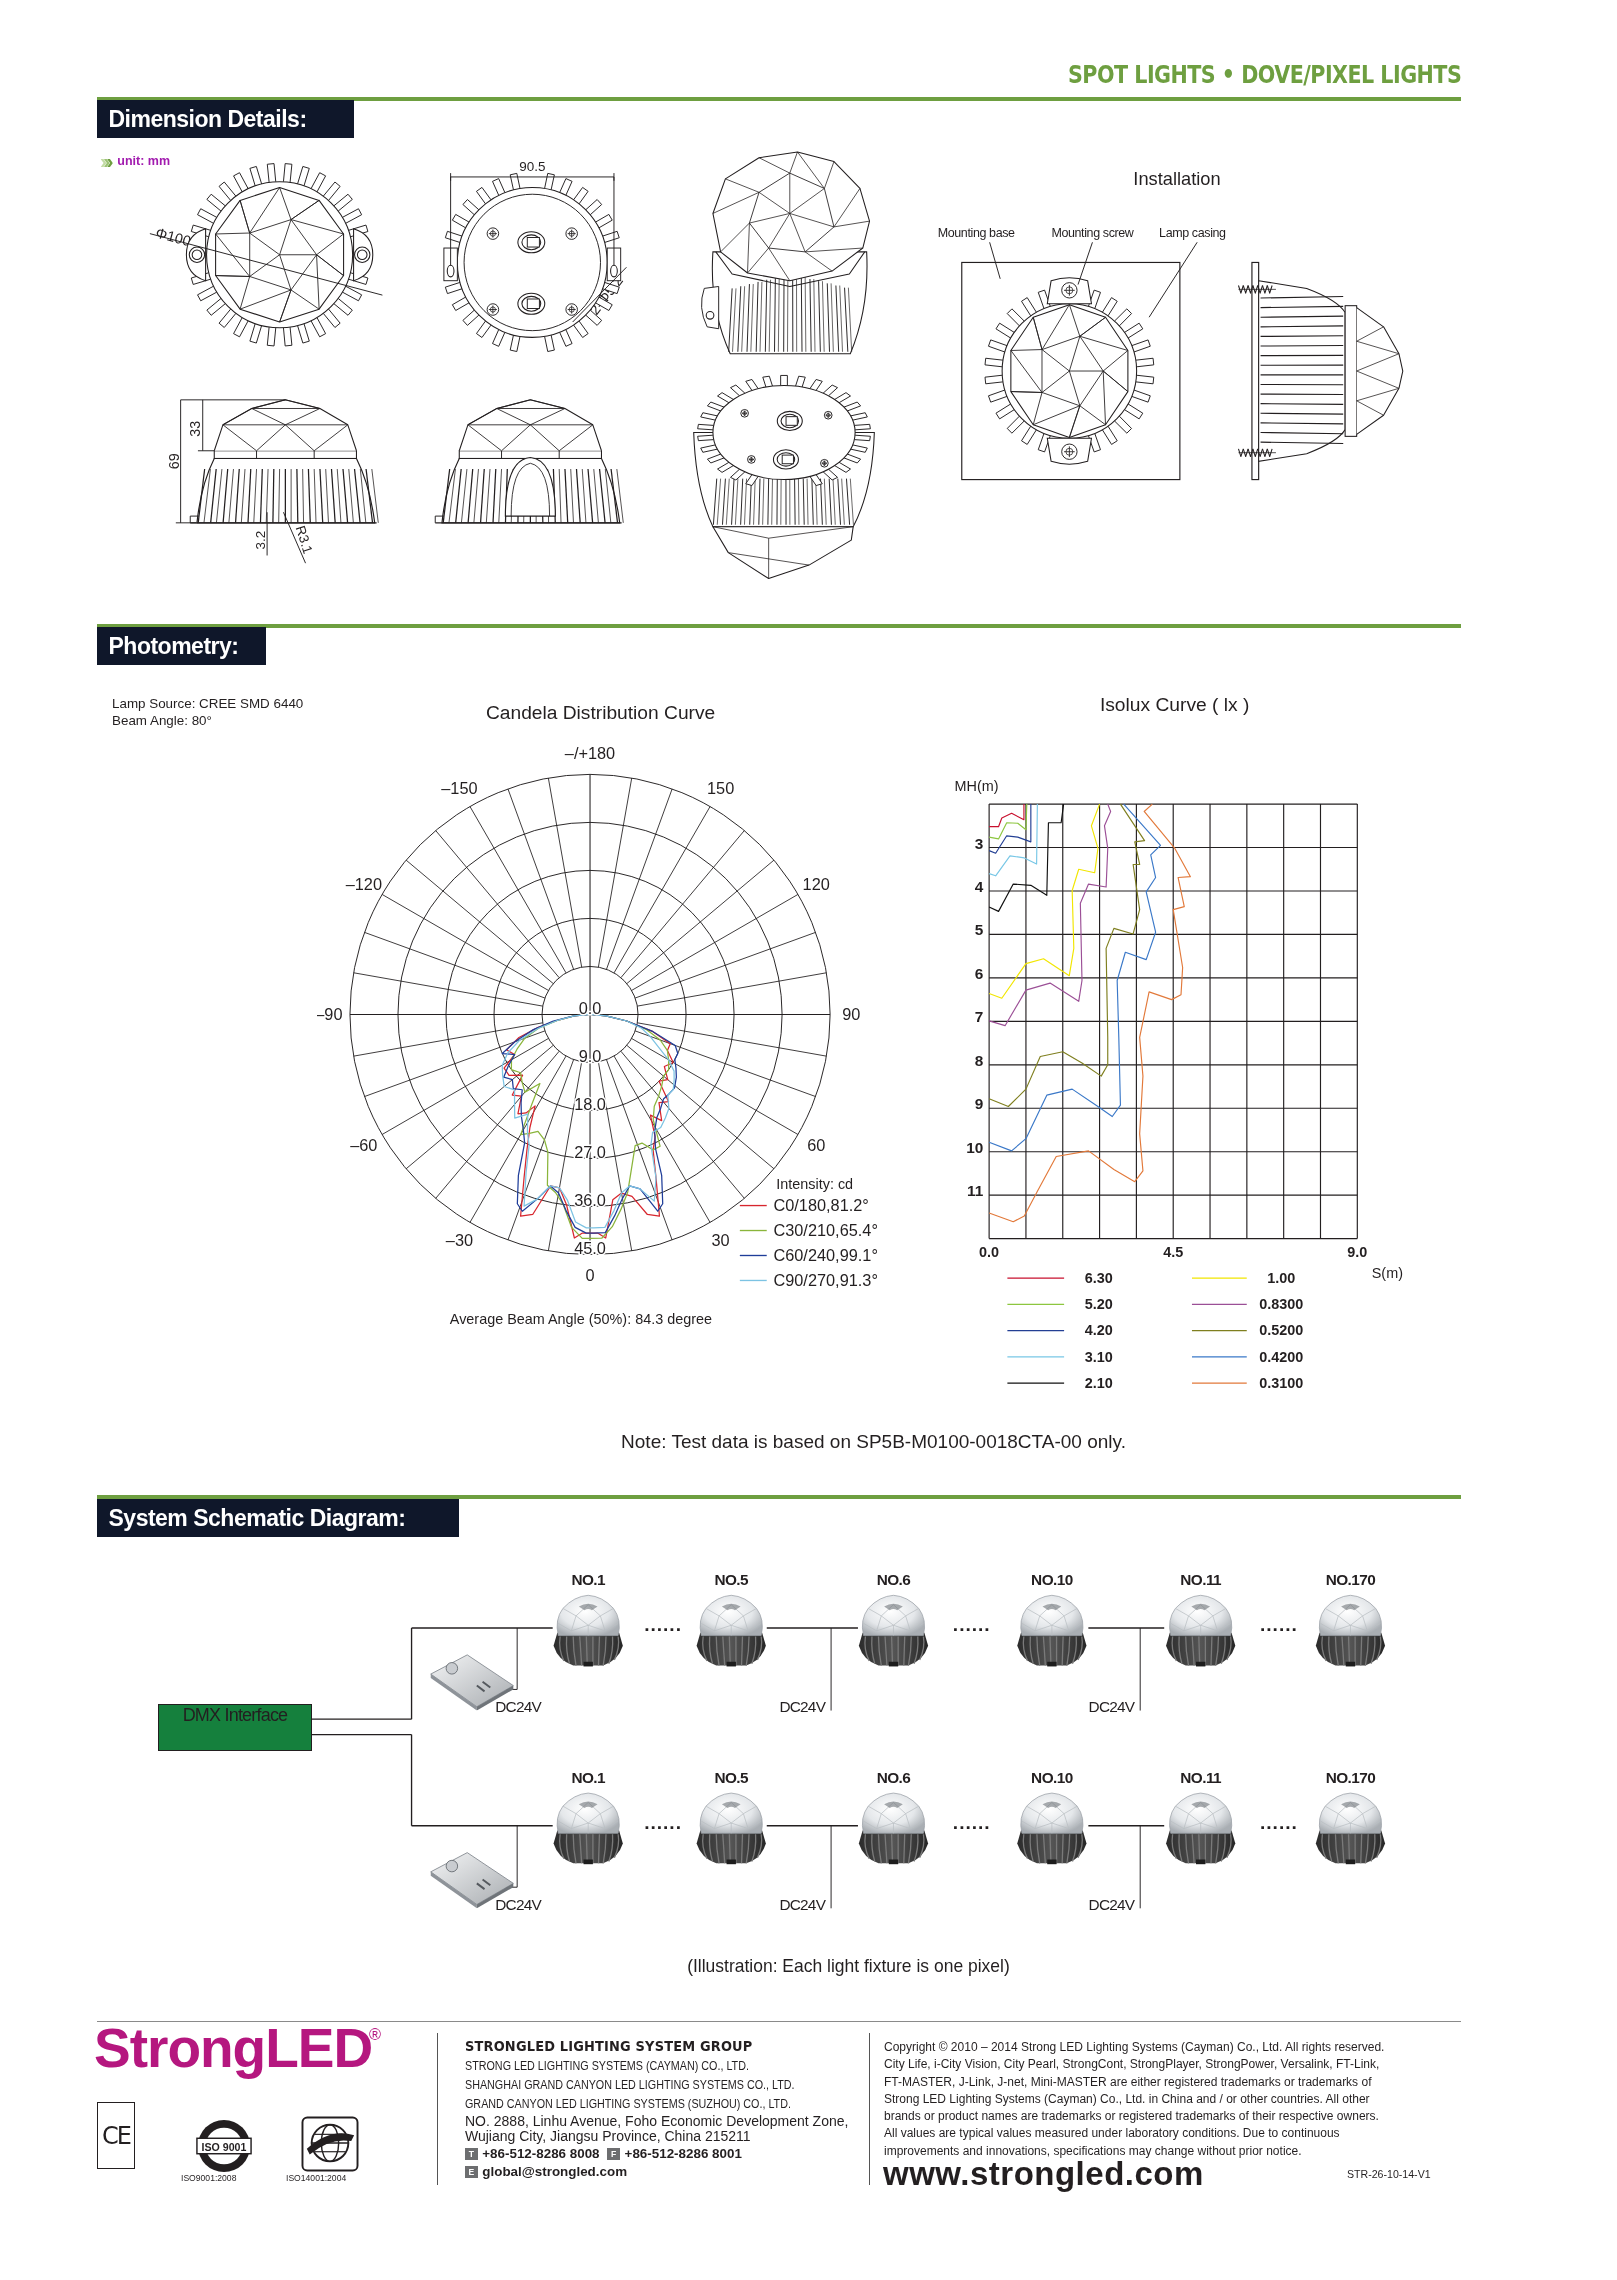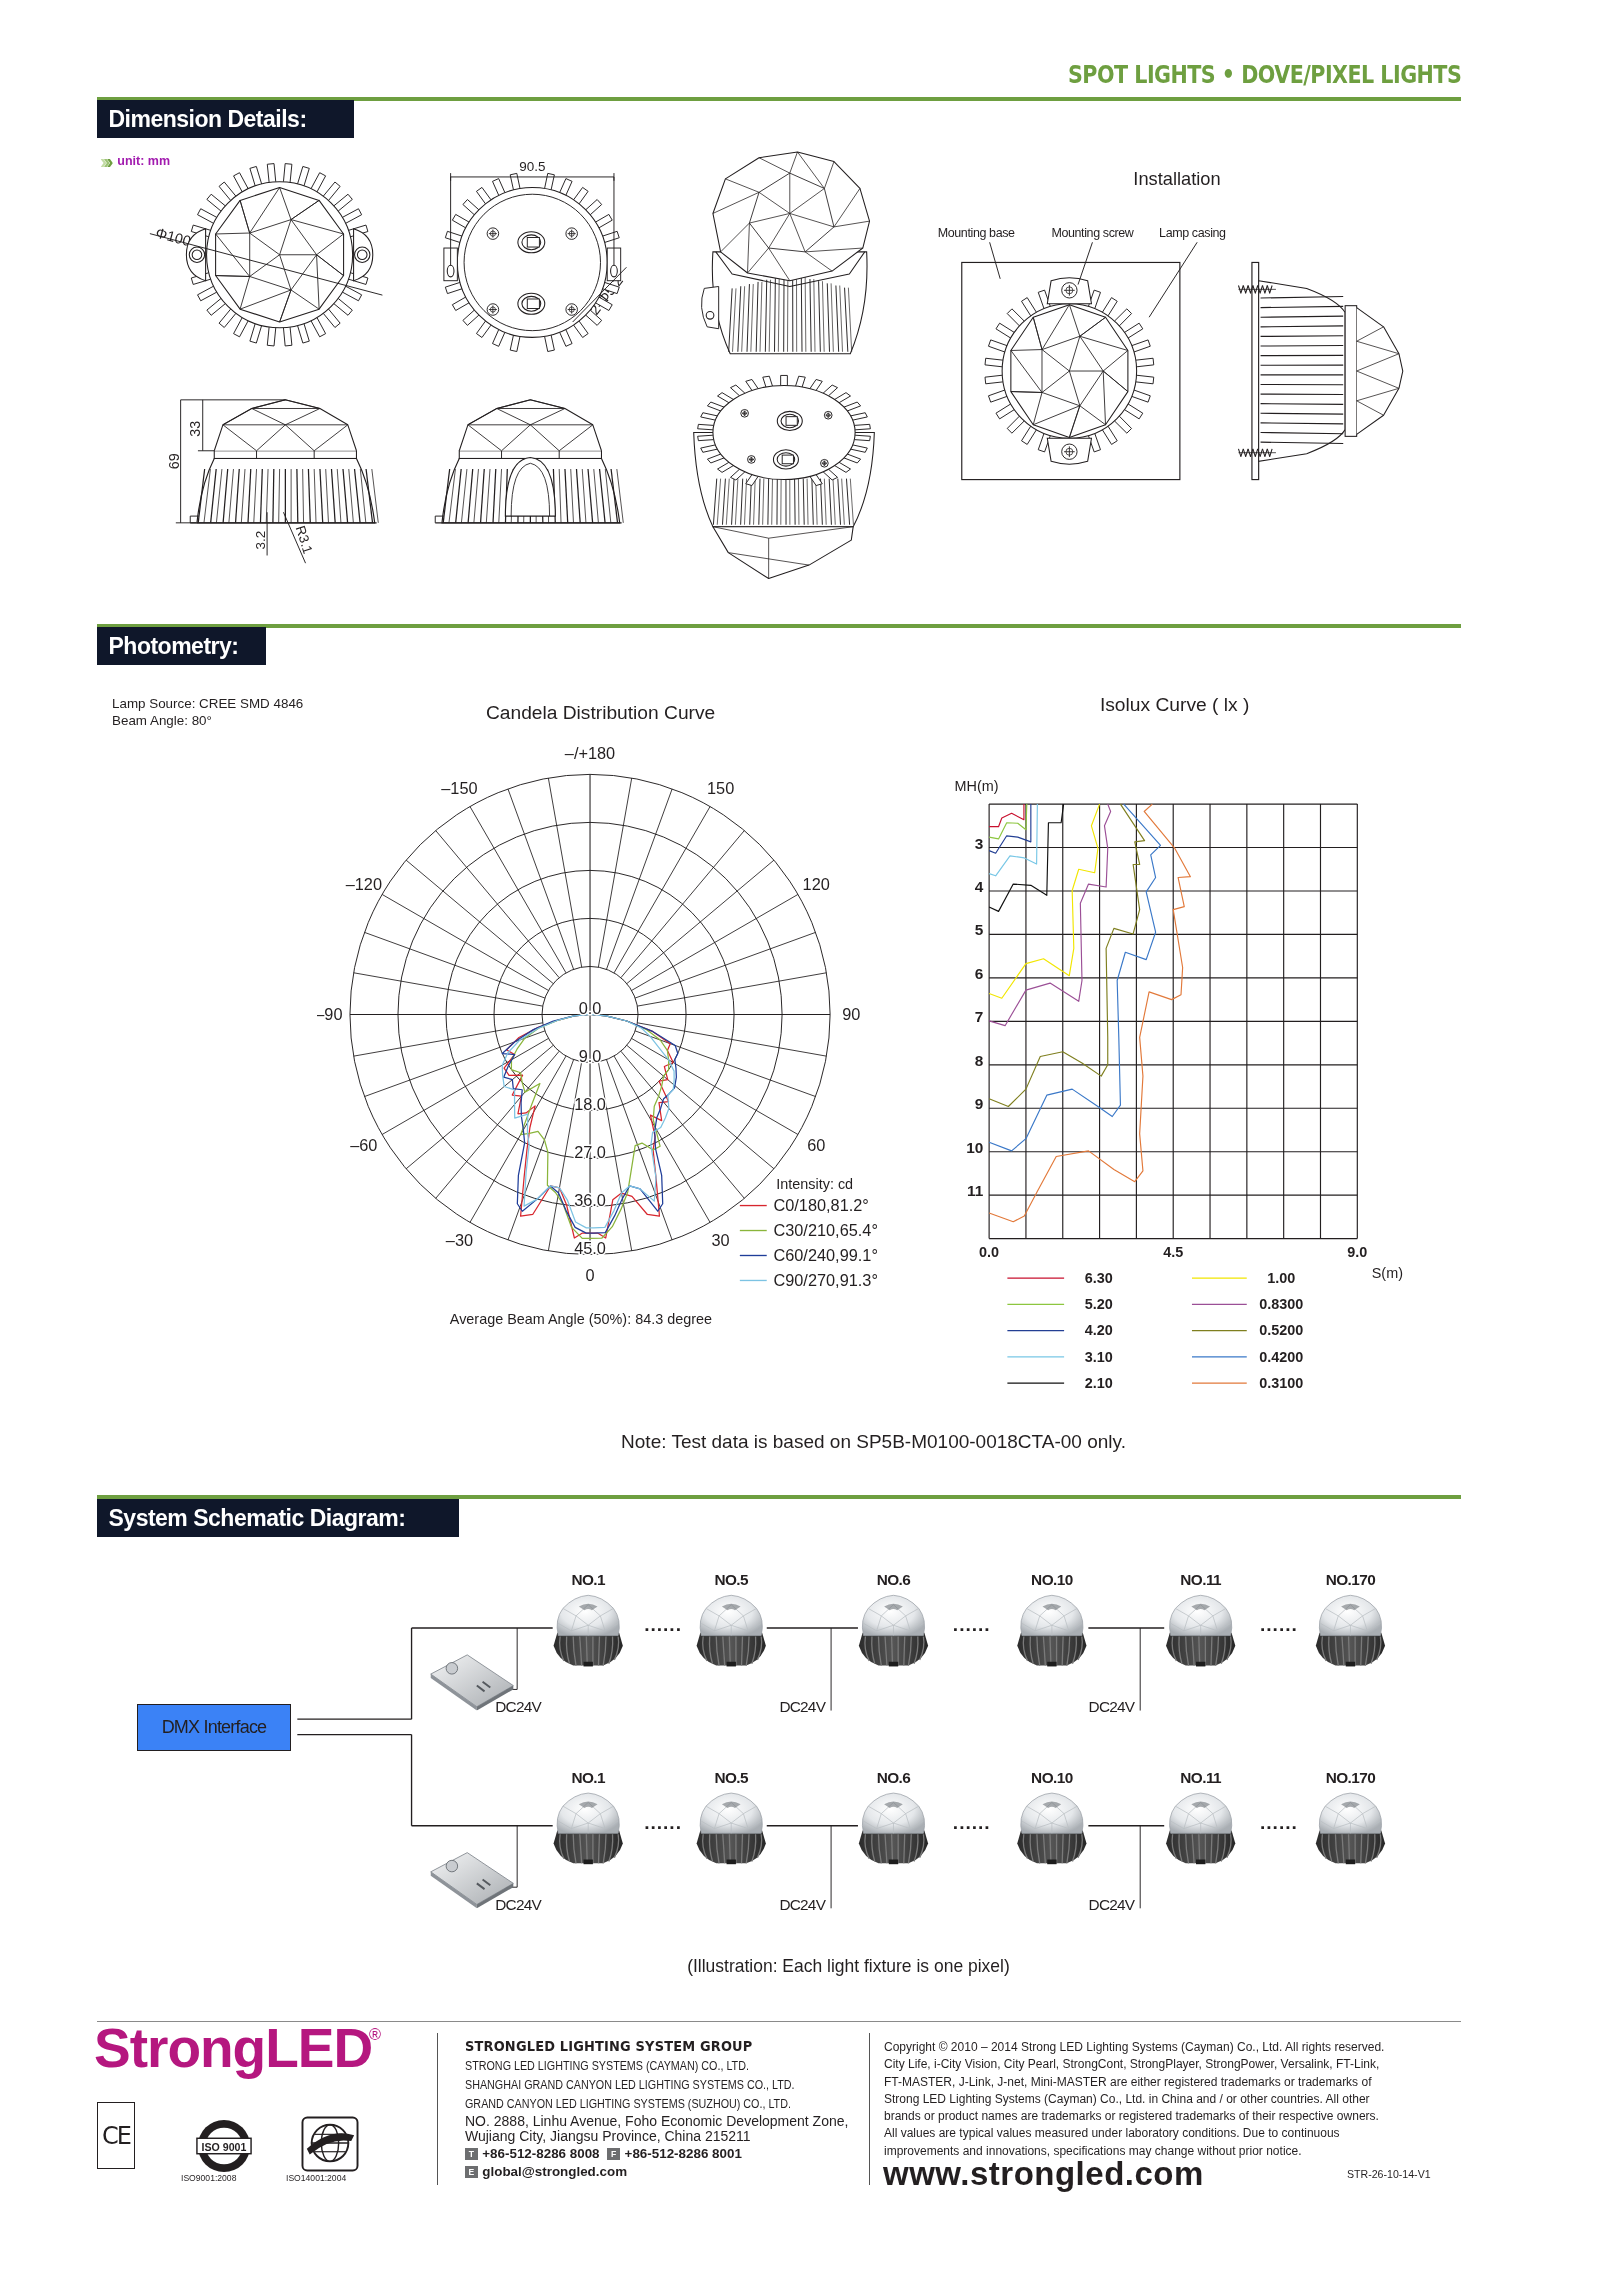--- a/index.html
+++ b/index.html
@@ -22,21 +22,21 @@
   .cert-label{position:absolute;top:2173px;font-size:8.6px;width:86px;text-align:left;white-space:nowrap;}
   .group{position:absolute;left:465px;top:2038px;white-space:nowrap;}
   .group .title{font-size:14.4px;font-weight:bold;letter-spacing:0.2px;font-family:"DejaVu Sans",sans-serif;transform:scaleX(0.9);transform-origin:left;height:19px;}
   .group .co{font-size:12.5px;line-height:19px;transform:scaleX(0.86);transform-origin:left;}
   .group .addr{font-size:14px;line-height:15.4px;}
   .group .contact{font-size:13.4px;font-weight:bold;line-height:18px;display:flex;align-items:center;}
   .cicon{display:inline-block;width:12.5px;height:12.5px;background:#6d6e70;color:#fff;font-size:8.6px;line-height:12.5px;text-align:center;margin-right:4.8px;font-weight:bold;}
   .copyright{position:absolute;left:884px;top:2039px;font-size:12px;line-height:17.3px;white-space:nowrap;}
   .website{position:absolute;left:883px;top:2155px;font-size:33px;font-weight:bold;letter-spacing:0.5px;white-space:nowrap;}
   .doccode{position:absolute;left:1347px;top:2168px;font-size:10.6px;white-space:nowrap;}
-  .dmx{position:absolute;left:137px;top:1704px;width:154px;height:47px;border:1.4px solid #231f20;box-sizing:border-box;display:flex;align-items:center;justify-content:center;font-size:18px;letter-spacing:-0.8px;white-space:nowrap;background:#3b82f6;}
+  .dmx{position:absolute;left:158px;top:1704px;width:154px;height:47px;border:1.4px solid #231f20;box-sizing:border-box;display:flex;justify-content:center;font-size:18px;letter-spacing:-0.8px;white-space:nowrap;background:#15803d;}
 </style>
 </head>
 <body>
 
 <div class="page-title">SPOT LIGHTS • DOVE/PIXEL LIGHTS</div>
 <div class="green-line" style="top:97px"></div>
 <div class="tab" style="top:100px;width:257px">Dimension Details:</div>
 
 <div class="unit">
   <span style="display:flex">
@@ -567,21 +567,21 @@
       <polyline points="1309.0,467.0 1311.5,475.0 1314.0,467.0" fill="none" stroke="#231f20" stroke-width="1.1" stroke-linejoin="round"></polyline>
       <polyline points="1314.0,467.0 1316.5,475.0 1319.0,467.0" fill="none" stroke="#231f20" stroke-width="1.1" stroke-linejoin="round"></polyline>
       <polyline points="1319.0,467.0 1321.5,475.0 1324.0,467.0" fill="none" stroke="#231f20" stroke-width="1.1" stroke-linejoin="round"></polyline>
       <line x1="1289" y1="471" x2="1328" y2="471" stroke="#231f20" stroke-width="0.8"></line>
     </g>
   </svg>
 
 <div class="green-line" style="top:624px"></div>
 <div class="tab" style="top:627px;width:169px">Photometry:</div>
 
-<div class="small-text" style="left:112px;top:696px">Lamp Source: CREE SMD 4846</div>
+<div class="small-text" style="left:112px;top:696px">Lamp Source: CREE SMD 6440</div>
 <div class="small-text" style="left:112px;top:713px">Beam Angle: 80°</div>
 
 <svg id="polar-svg" class="abs" style="left:317px;top:687px" width="596" height="653" viewBox="0 0 620 680">
     <g>
       <circle cx="284" cy="341" r="50" fill="none" stroke="#231f20" stroke-width="1"></circle>
       <circle cx="284" cy="341" r="100" fill="none" stroke="#231f20" stroke-width="1"></circle>
       <circle cx="284" cy="341" r="150" fill="none" stroke="#231f20" stroke-width="1"></circle>
       <circle cx="284" cy="341" r="200" fill="none" stroke="#231f20" stroke-width="1"></circle>
       <circle cx="284" cy="341" r="250" fill="none" stroke="#231f20" stroke-width="1"></circle>
       <line x1="284" y1="341" x2="284" y2="591" stroke="#231f20" stroke-width="1.1"></line>

